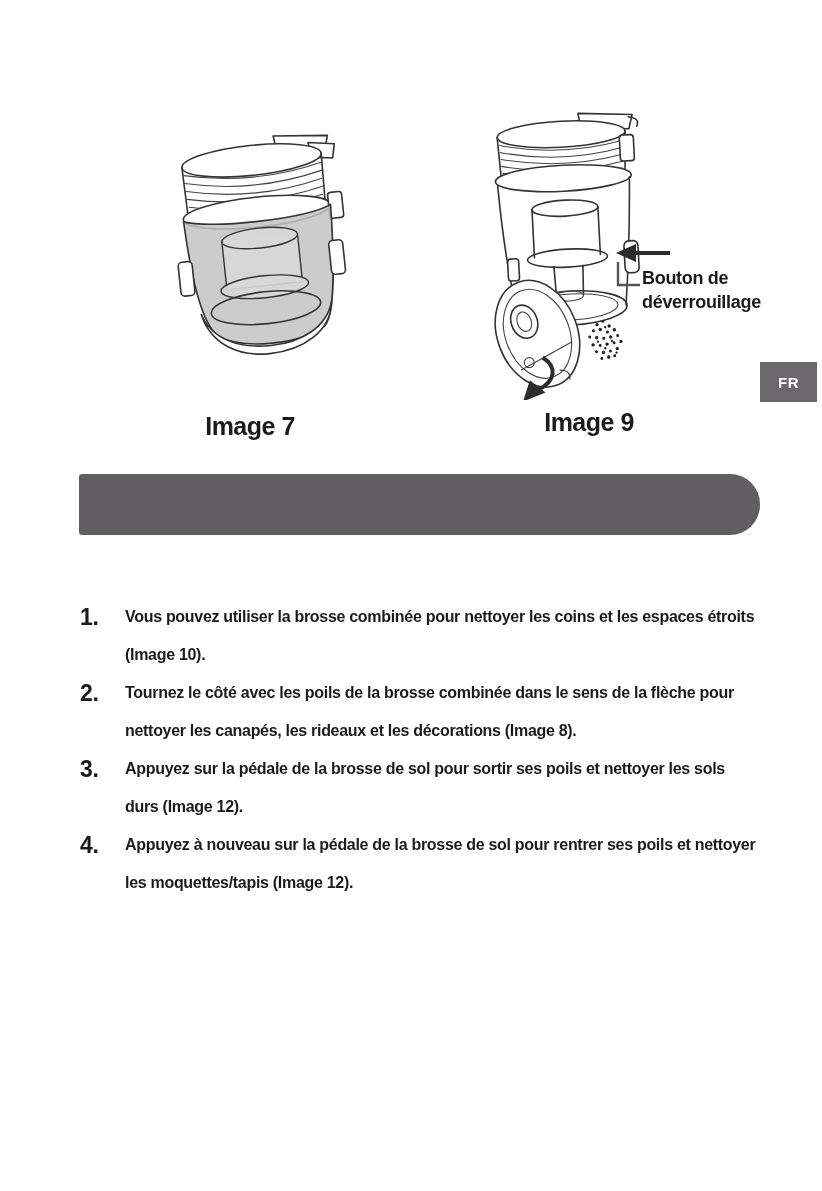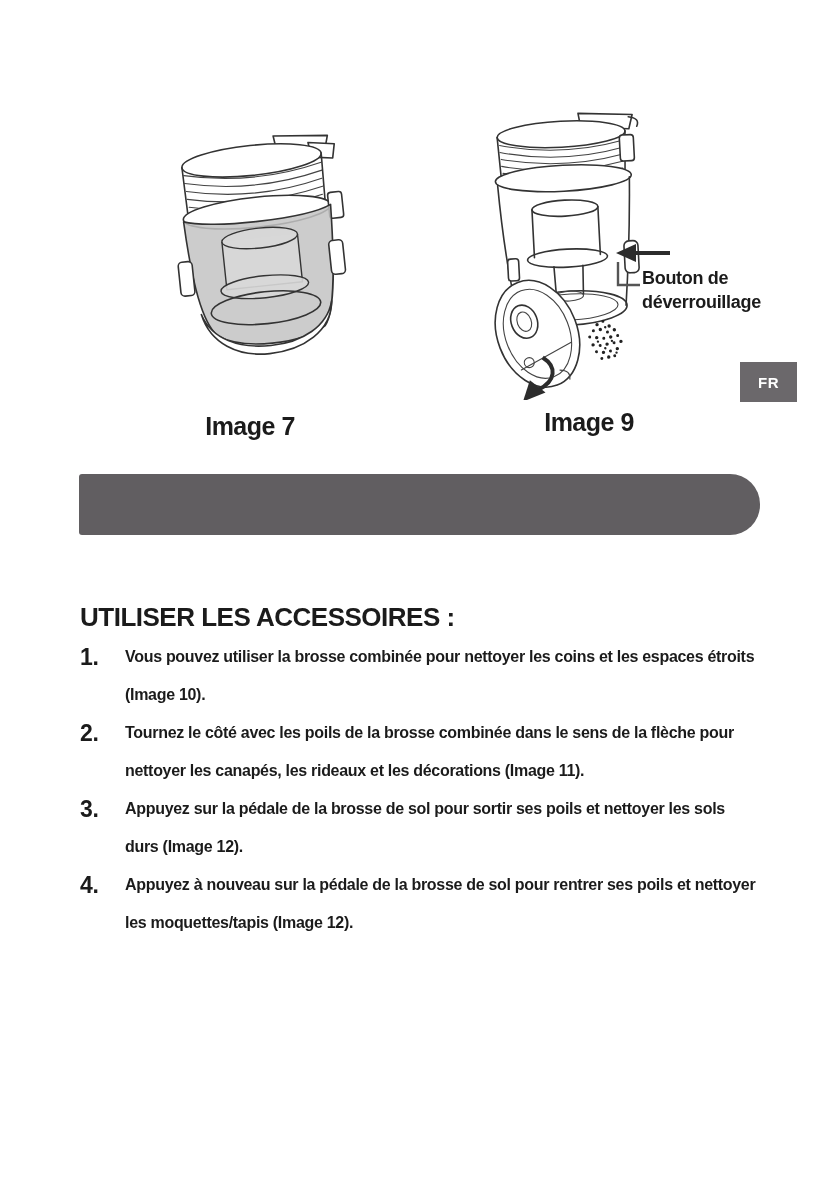--- a/index.html
+++ b/index.html
@@ -28,21 +28,21 @@
   }
 
   
   .section-banner{
     left:79px;top:474px;width:681px;height:61px;
     background:#615e61;border-radius:3px 30px 30px 3px;
   }
 
   
   .language-badge{
-    left:740px;top:362px;width:57px;height:40px;background:#6b686b;
+    left:760px;top:362px;width:57px;height:40px;background:#6b686b;
     color:#ffffff;font-size:15px;font-weight:bold;letter-spacing:0.5px;
     display:flex;align-items:center;justify-content:center;
   }
 
   
   .instructions{left:80px;top:598px;width:678px;}
   .instructions-heading{
     font-size:26px;font-weight:bold;line-height:38px;letter-spacing:-0.5px;
     margin:0 0 2px 0;
   }
@@ -186,29 +186,28 @@
 <div class="abs callout-label">Bouton de déverrouillage</div>
 
 <div class="abs fig-caption" style="left:160px;top:412px;width:180px;">Image 7</div>
 <div class="abs fig-caption" style="left:500px;top:408px;width:178px;">Image 9</div>
 
 <div class="abs section-banner"></div>
 
 <div class="abs language-badge">FR</div>
 
 <div class="abs instructions">
-  <h2 class="instructions-heading">UTILISER LES ACCESSOIRES :</h2>
 
   <div class="instruction-item">
     <span class="item-number">1.</span>
     <span class="item-text">Vous pouvez utiliser la brosse combinée pour nettoyer les coins et les espaces étroits (Image 10).</span>
   </div>
   <div class="instruction-item">
     <span class="item-number">2.</span>
-    <span class="item-text">Tournez le côté avec les poils de la brosse combinée dans le sens de la flèche pour nettoyer les canapés, les rideaux et les décorations (Image 11).</span>
+    <span class="item-text">Tournez le côté avec les poils de la brosse combinée dans le sens de la flèche pour nettoyer les canapés, les rideaux et les décorations (Image 8).</span>
   </div>
   <div class="instruction-item">
     <span class="item-number">3.</span>
     <span class="item-text">Appuyez sur la pédale de la brosse de sol pour sortir ses poils et nettoyer les sols durs (Image 12).</span>
   </div>
   <div class="instruction-item">
     <span class="item-number">4.</span>
     <span class="item-text">Appuyez à nouveau sur la pédale de la brosse de sol pour rentrer ses poils et nettoyer les moquettes/tapis (Image 12).</span>
   </div>
 </div>

